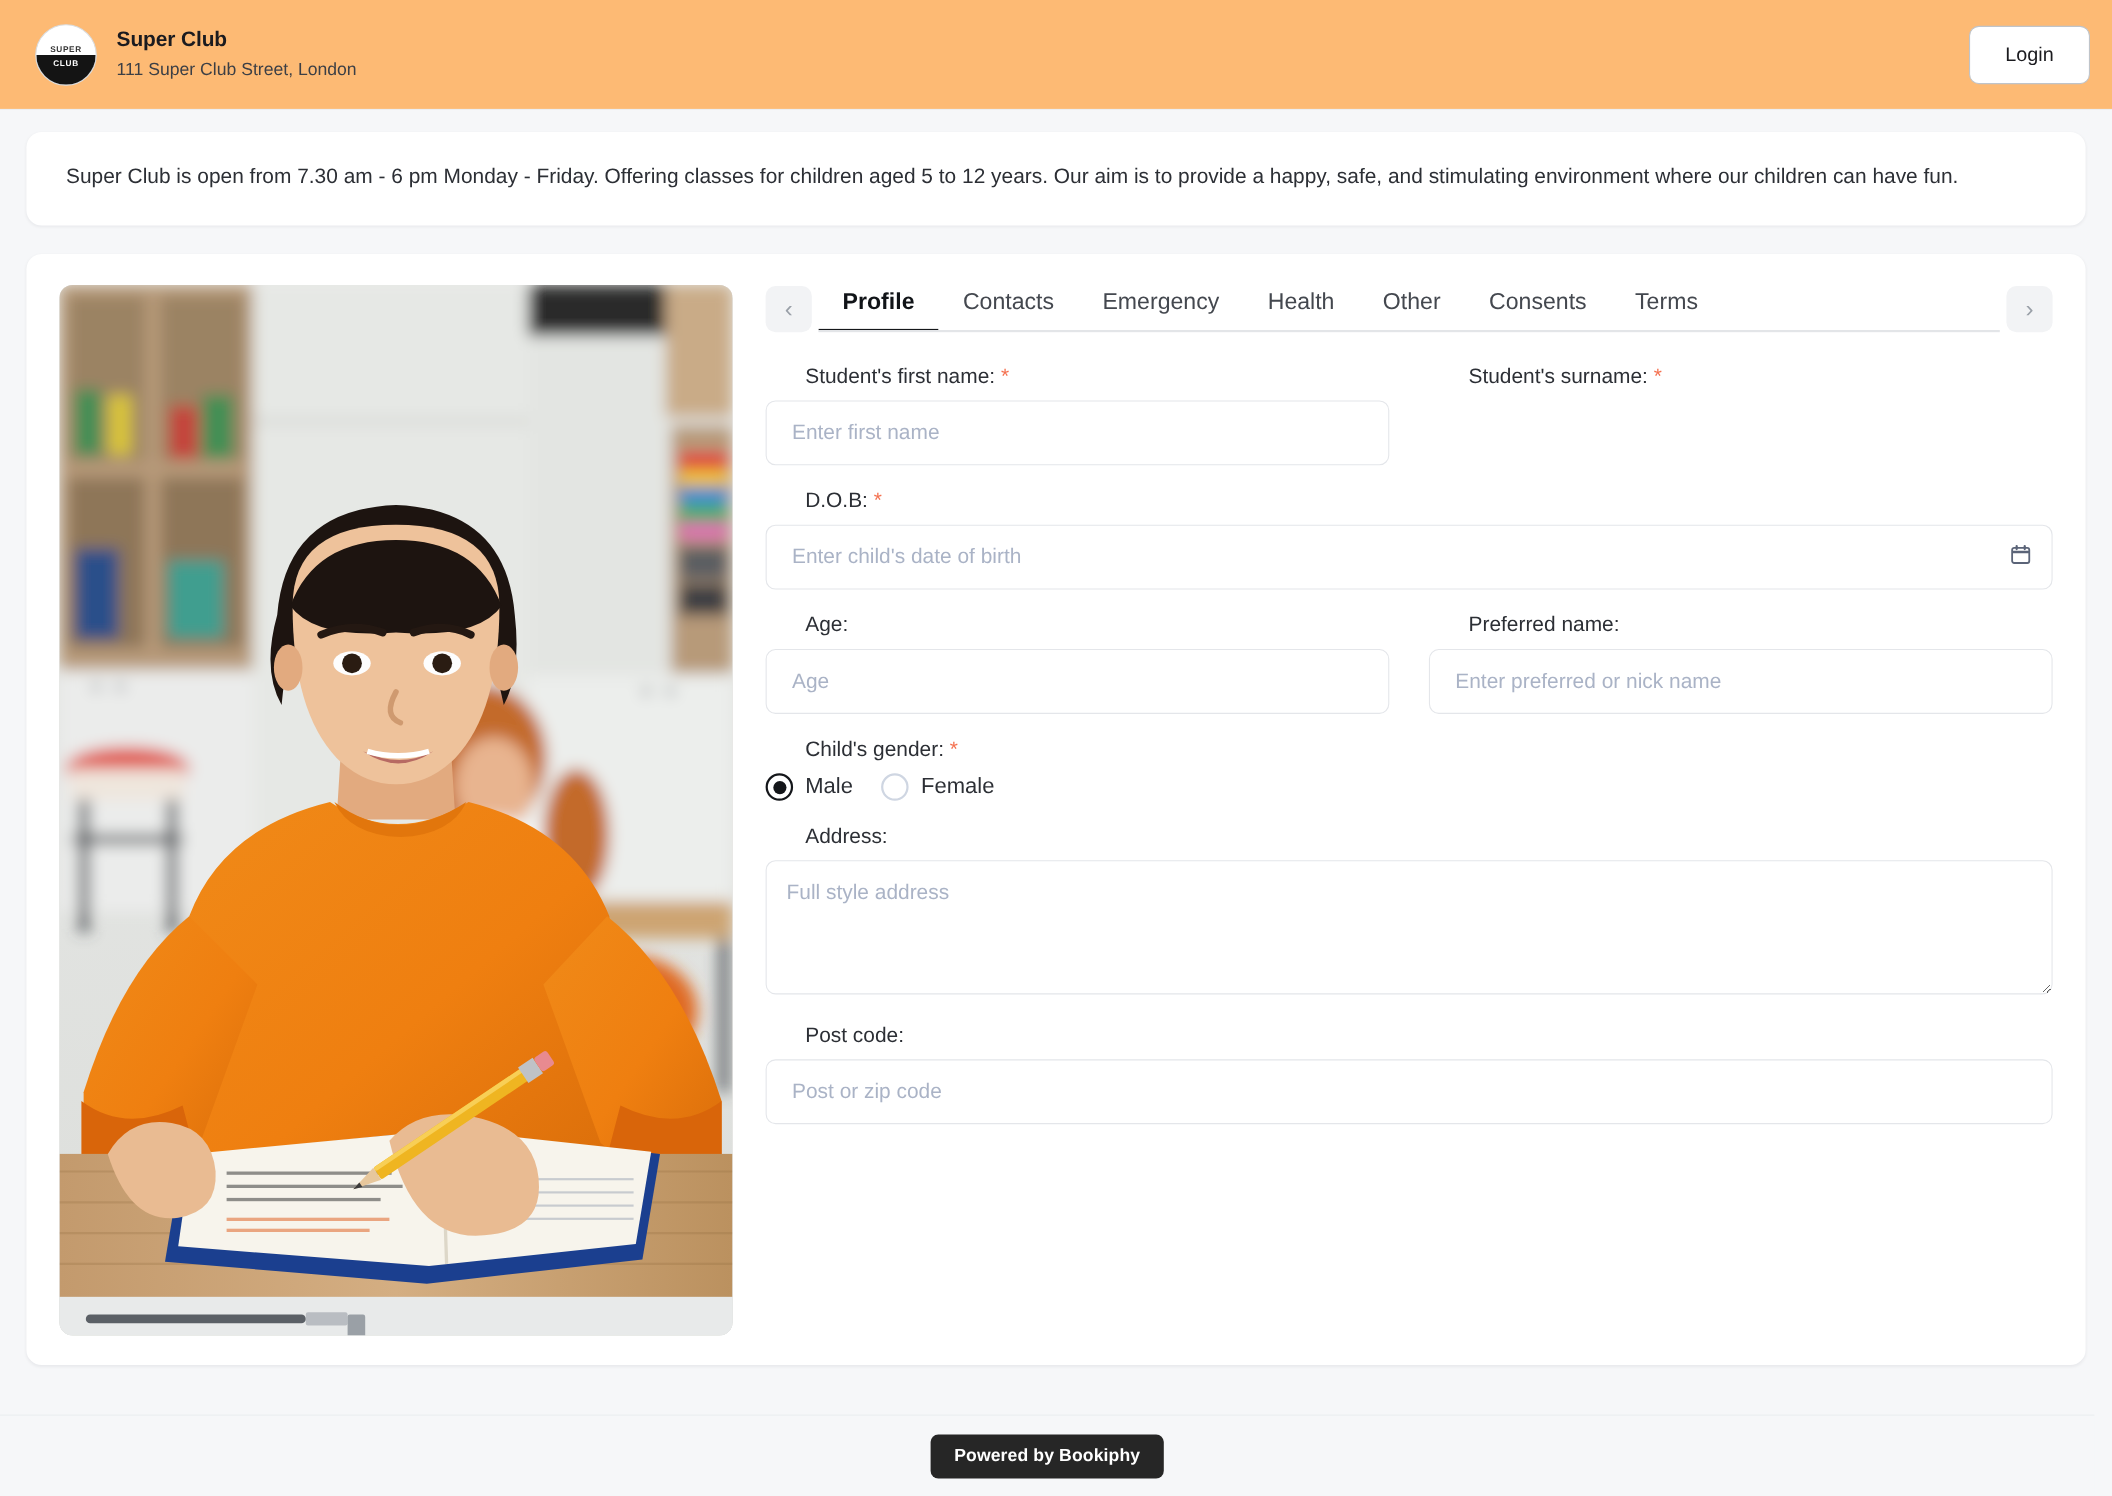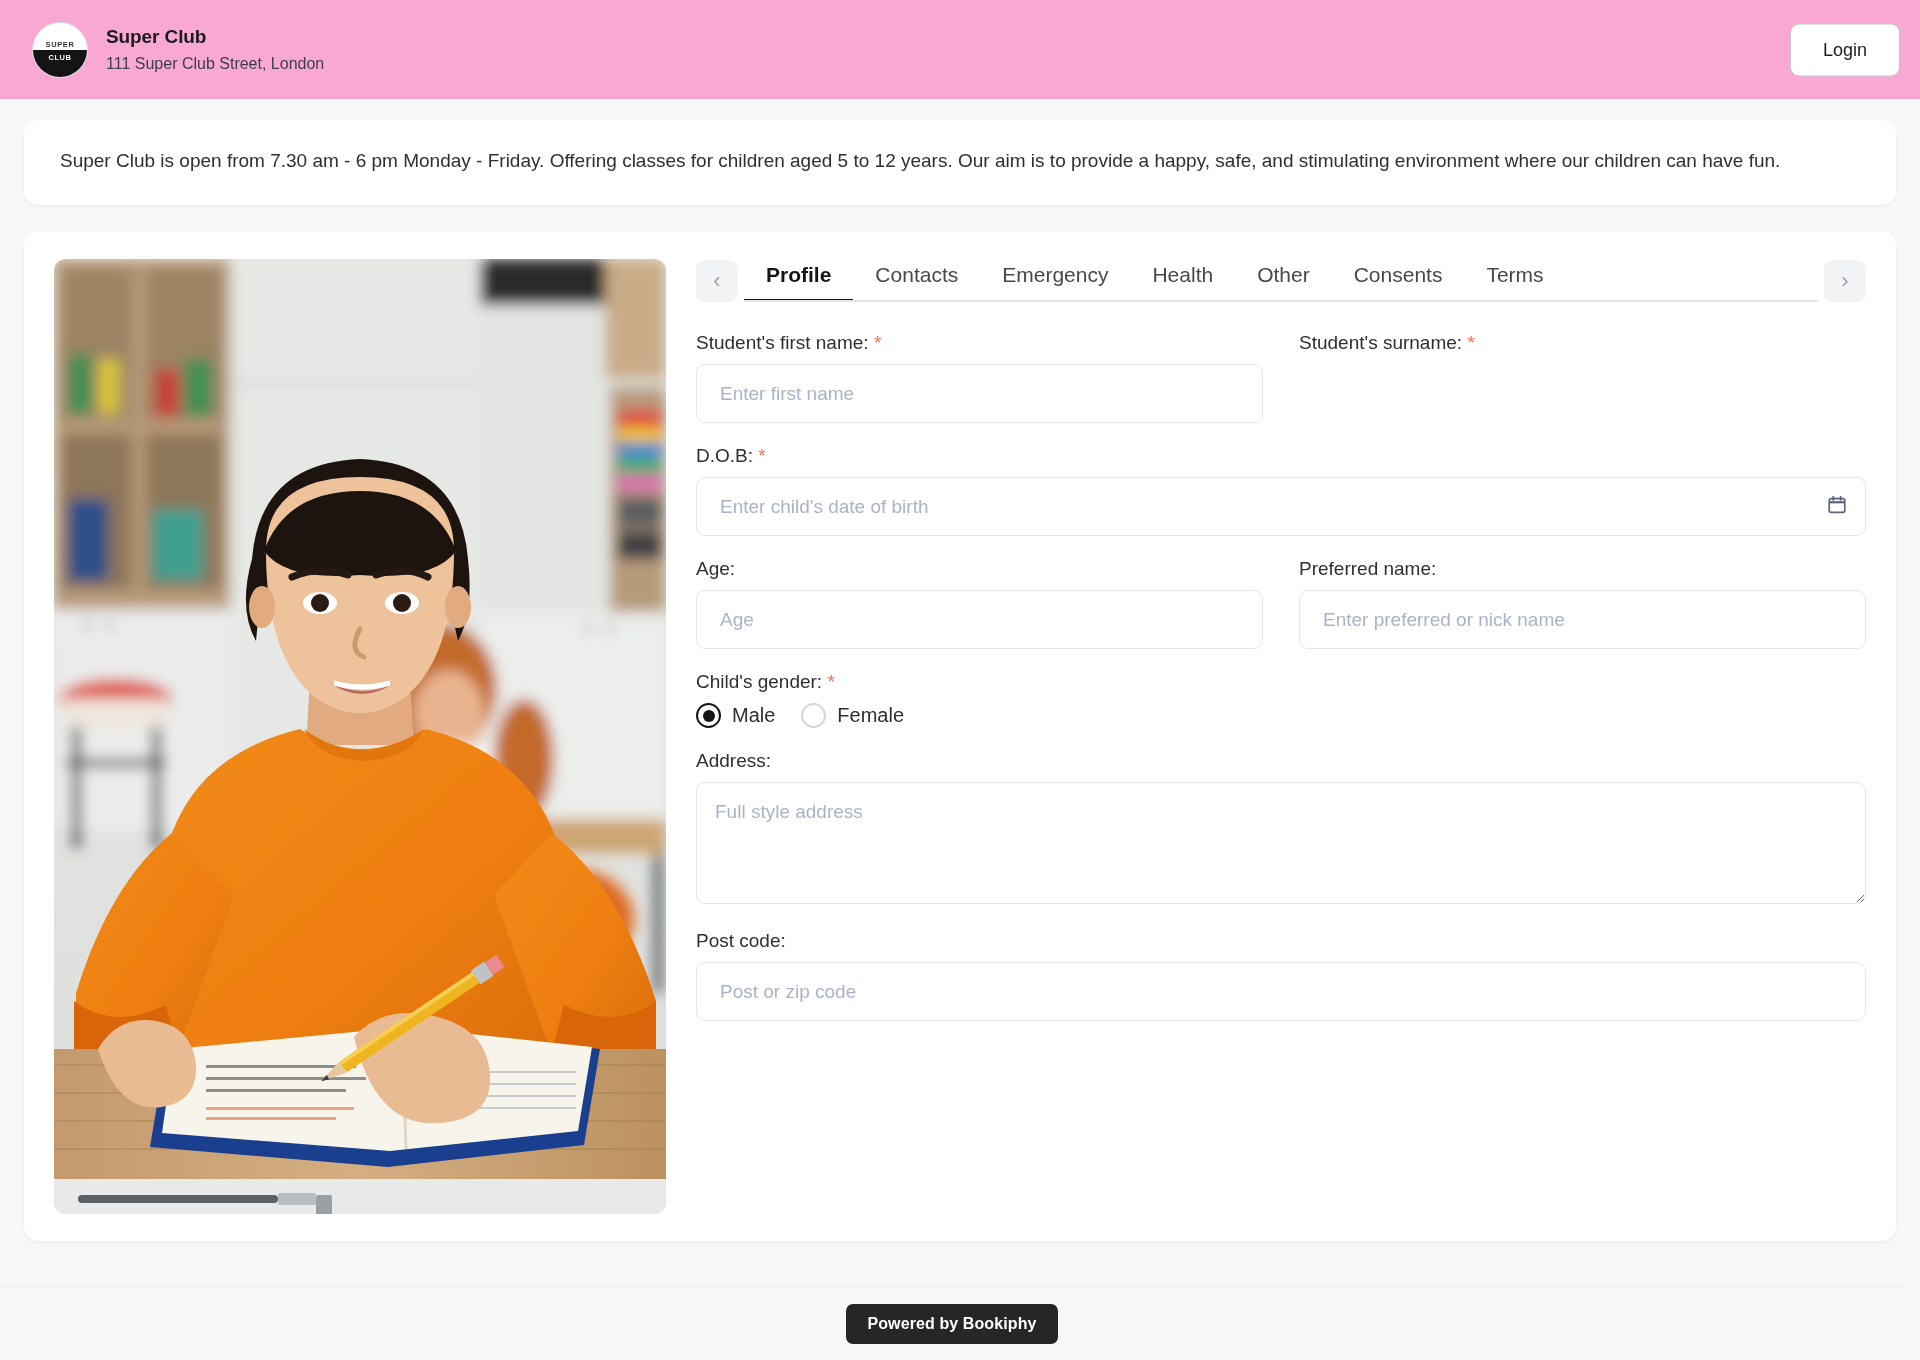--- a/index.html
+++ b/index.html
@@ -7,21 +7,21 @@
     margin: 0; padding: 0;
     width: 1920px; height: 1360px;
     background: #f6f7f9;
     font-family: "Liberation Sans", sans-serif;
     overflow: hidden;
   }
 
   
   .header {
     height: 100px;
-    background: #f9a8d4;
+    background: #fdba74;
     display: flex;
     align-items: center;
     padding: 0 32px;
     border-bottom: 1px solid #eceef1;
     position: relative;
   }
   .brand { display: flex; align-items: center; gap: 18px; }
   .logo {
     width: 56px; height: 56px; border-radius: 50%;
     background: #ffffff;
@@ -133,20 +133,21 @@
 
   .grid2 {
     display: grid; grid-template-columns: 1fr 1fr; gap: 0 36px;
   }
   .field { margin-bottom: 22px; }
   .field.full { grid-column: 1 / -1; }
   label.flabel {
     display: block;
     font-size: 19px; color: #2c2f35;
     margin-bottom: 10px;
+    margin-left: 36px;
   }
   .req { color: #f4704f; font-size: 19px; }
 
   .ctrl {
     width: 100%; height: 59px;
     border: 1px solid #e4e6ea; border-radius: 9px;
     background: #ffffff;
     padding: 0 23px;
     font-size: 19px; color: #2c2f35;
     font-family: inherit;

